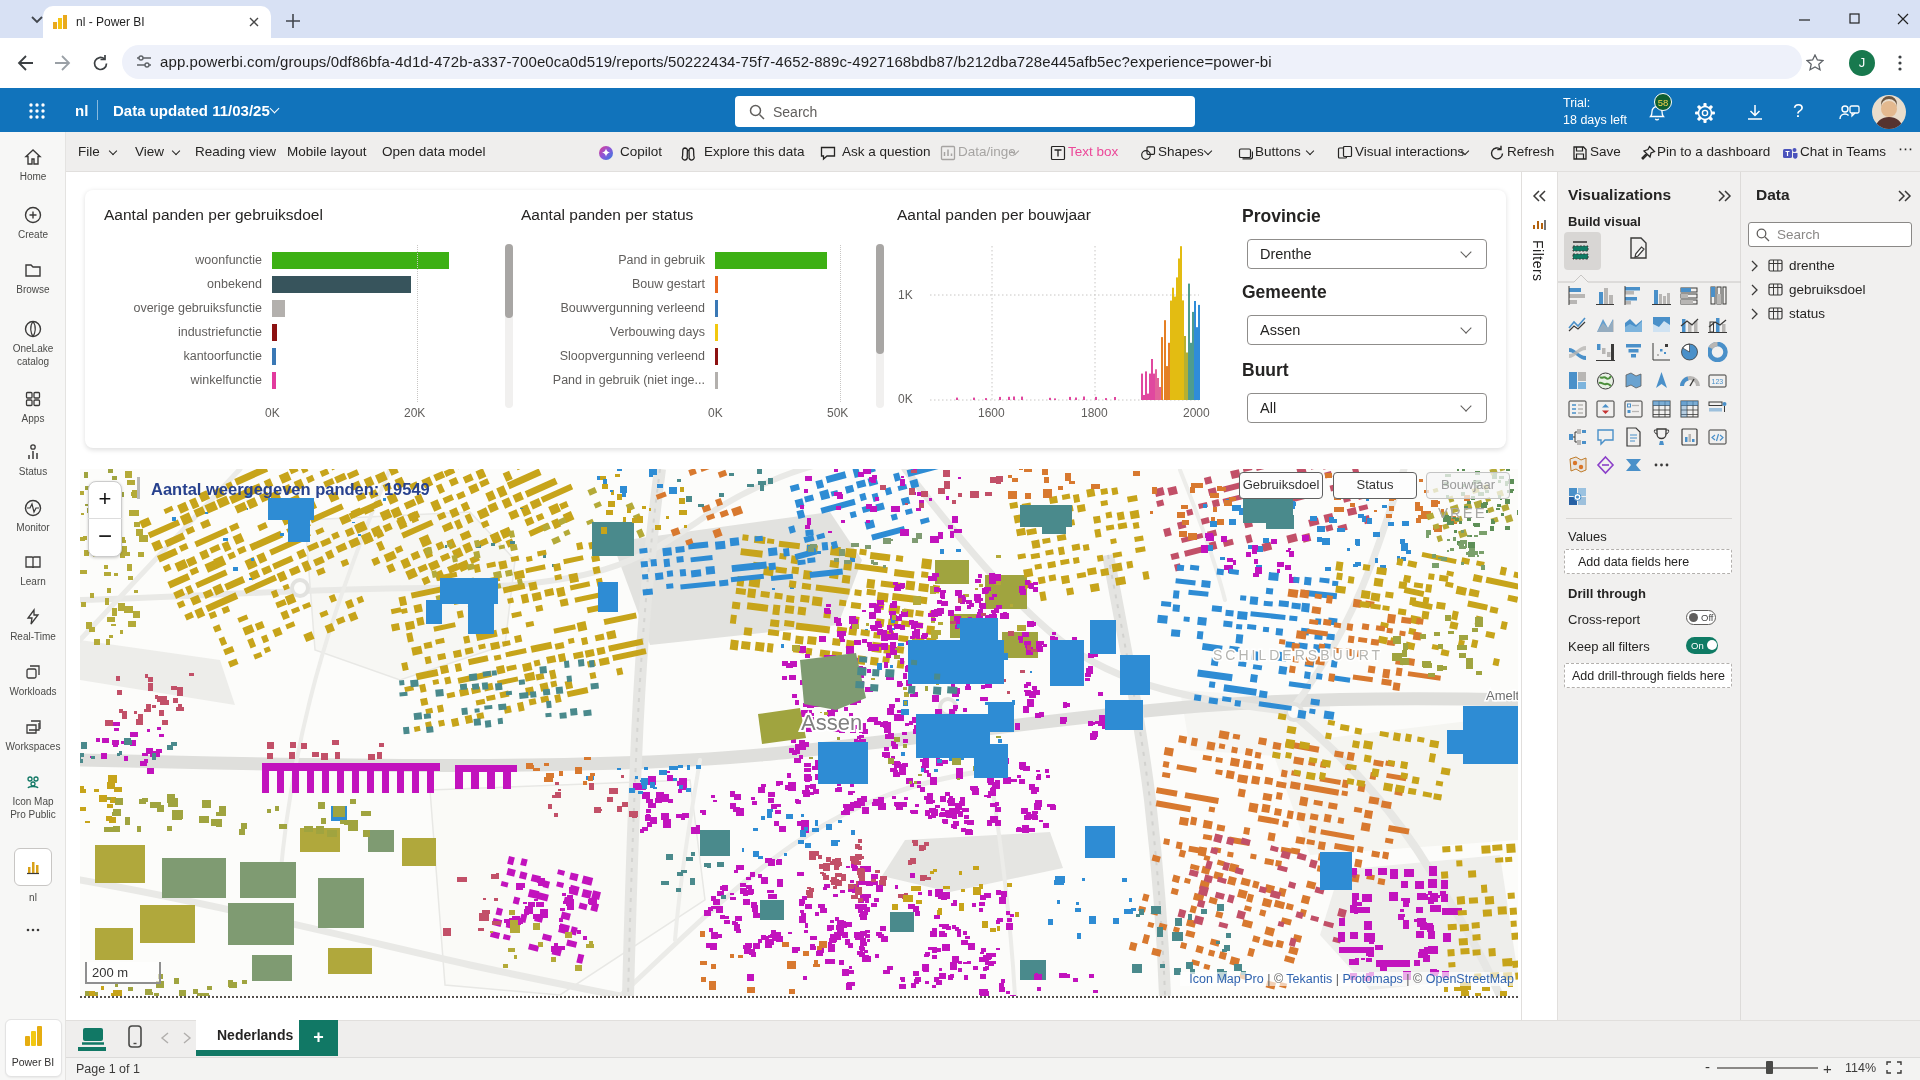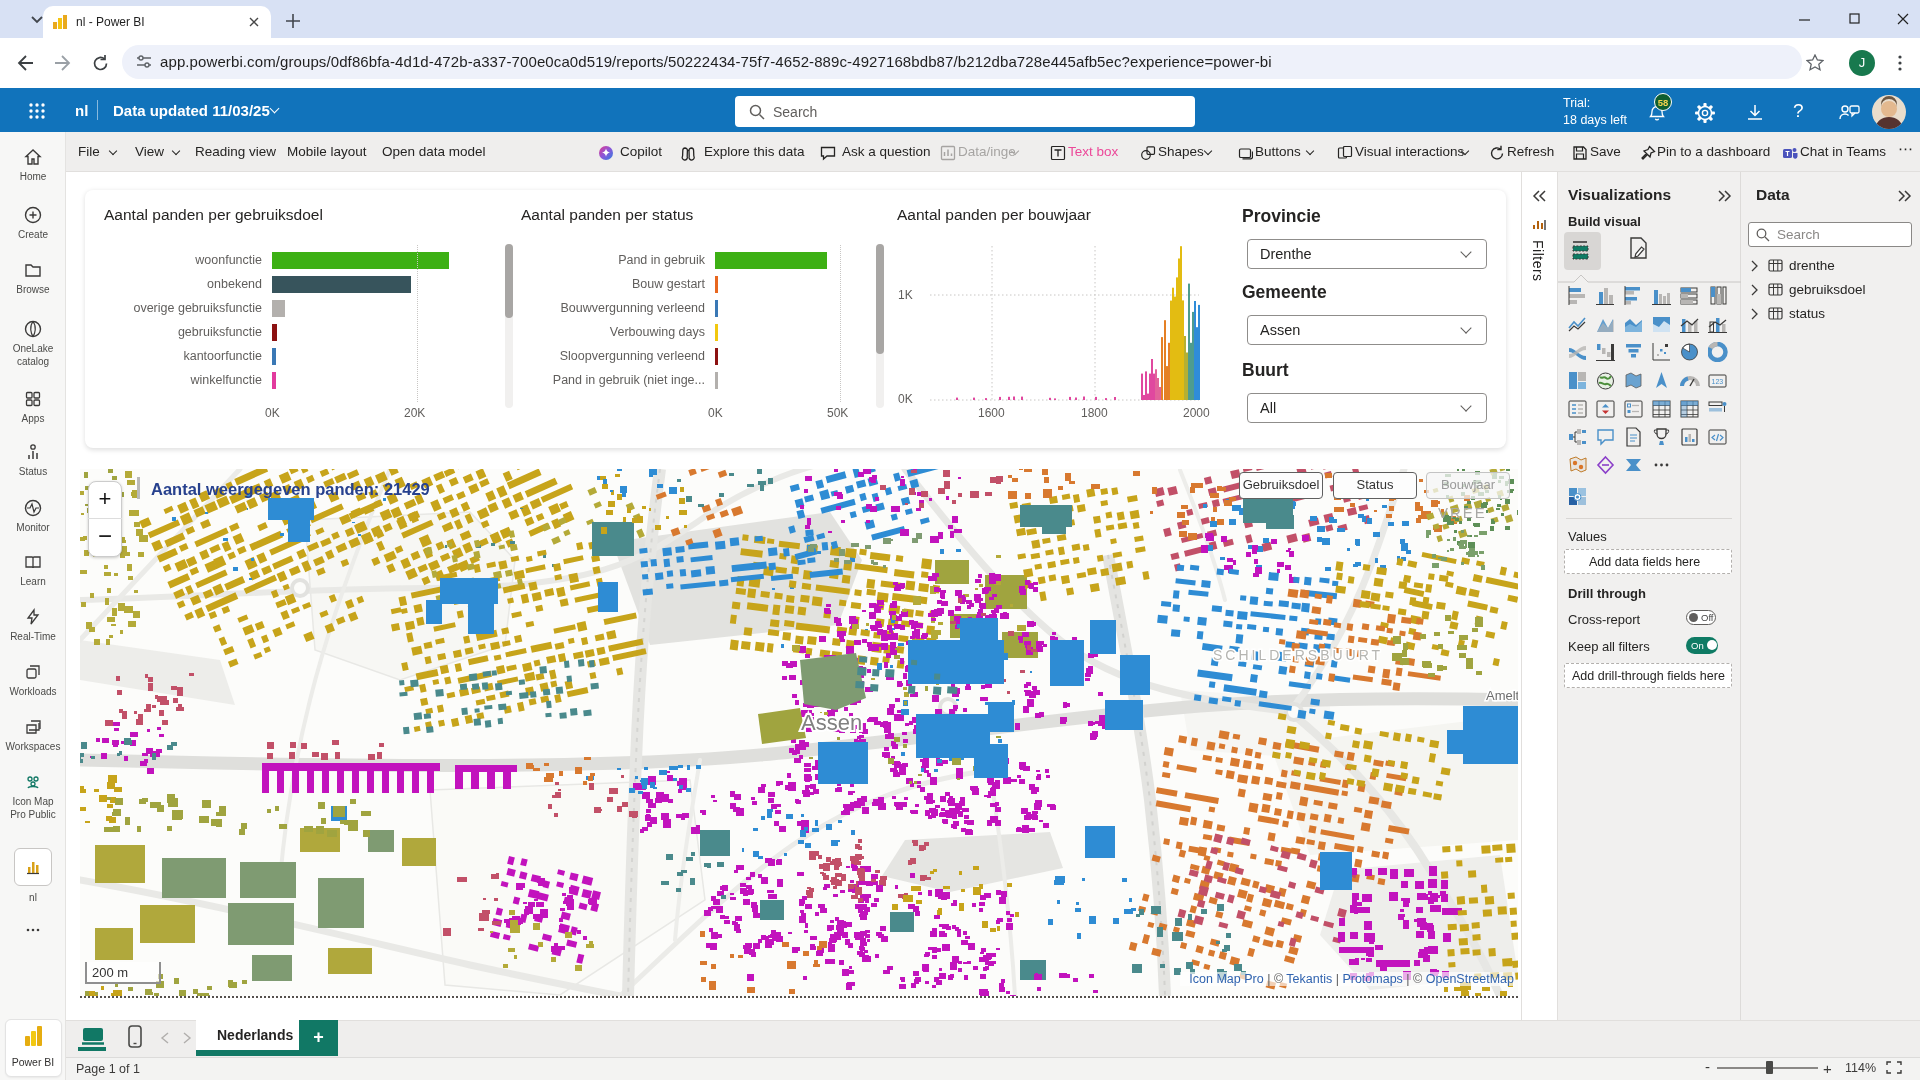--- a/index.html
+++ b/index.html
@@ -100,21 +100,21 @@
 <div style="position:absolute;left:735px;top:96px;width:460px;height:31px;background:#fff;border-radius:4px"></div>
 <svg width="16" height="16" style="position:absolute;left:749px;top:104px">
     <circle cx="6.5" cy="6.5" r="5" fill="none" stroke="#605e5c" stroke-width="1.5"></circle>
     <path d="M10.5 10.5 15 15" stroke="#605e5c" stroke-width="1.5"></path>
   </svg>
 <div style="position:absolute;left:773px;top:104px;font-size:14px;color:#605e5c">Search</div>
 <div style="position:absolute;left:1563px;top:95px;font-size:12.5px;color:#fff;line-height:17px">Trial:<br>18 days left</div>
 <svg width="20" height="20" style="position:absolute;left:1647px;top:104px">
     <path d="M10 2.5a5 5 0 0 0-5 5c0 3.6-1.4 5-1.4 5h12.8s-1.4-1.4-1.4-5a5 5 0 0 0-5-5zM8.4 14.8a1.7 1.7 0 0 0 3.2 0" fill="none" stroke="#fff" stroke-width="1.3"></path>
   </svg>
-<div style="position:absolute;left:1654px;top:93px;width:18px;height:18px;border-radius:9px;background:#0e5e31;border:1px solid #fff;color:#f3d44e;font-size:9.5px;font-weight:bold;text-align:center;line-height:17px">58</div>
+<div style="position:absolute;left:1654px;top:93px;width:18px;height:18px;border-radius:9px;background:#0e5e31;border:1px solid #fff;color:#f3d44e;font-size:9.5px;font-weight:normal;text-align:center;line-height:17px">58</div>
 <svg width="22" height="22" style="position:absolute;left:1694px;top:102px">
     <g transform="translate(11 11)">
       <rect x="-1.6" y="-10" width="3.2" height="4" rx="1" fill="#fff" transform="rotate(0)"></rect>
       <rect x="-1.6" y="-10" width="3.2" height="4" rx="1" fill="#fff" transform="rotate(45)"></rect>
       <rect x="-1.6" y="-10" width="3.2" height="4" rx="1" fill="#fff" transform="rotate(90)"></rect>
       <rect x="-1.6" y="-10" width="3.2" height="4" rx="1" fill="#fff" transform="rotate(135)"></rect>
       <rect x="-1.6" y="-10" width="3.2" height="4" rx="1" fill="#fff" transform="rotate(180)"></rect>
       <rect x="-1.6" y="-10" width="3.2" height="4" rx="1" fill="#fff" transform="rotate(225)"></rect>
       <rect x="-1.6" y="-10" width="3.2" height="4" rx="1" fill="#fff" transform="rotate(270)"></rect>
       <rect x="-1.6" y="-10" width="3.2" height="4" rx="1" fill="#fff" transform="rotate(315)"></rect>
@@ -309,21 +309,21 @@
 <div style="position:absolute;left:0;top:1056px;width:66px;text-align:center;font-size:10.5px;color:#323130">Power BI</div>
 <div id="report"></div>
 <div id="card"></div>
 <div class="ctitle" style="left:104px;top:206px">Aantal panden per gebruiksdoel</div>
 <div class="blabel" style="left:60px;top:253px;width:202px">woonfunctie</div>
 <div class="bar" style="left:272px;top:252px;width:177px;background:#3db014"></div>
 <div class="blabel" style="left:60px;top:277px;width:202px">onbekend</div>
 <div class="bar" style="left:272px;top:276px;width:139px;background:#37545c"></div>
 <div class="blabel" style="left:60px;top:301px;width:202px">overige gebruiksfunctie</div>
 <div class="bar" style="left:272px;top:300px;width:13px;background:#b3b0ad"></div>
-<div class="blabel" style="left:60px;top:325px;width:202px">gebruiksfunctie</div>
+<div class="blabel" style="left:60px;top:325px;width:202px">industriefunctie</div>
 <div class="bar" style="left:272px;top:324px;width:5px;background:#8c1111"></div>
 <div class="blabel" style="left:60px;top:349px;width:202px">kantoorfunctie</div>
 <div class="bar" style="left:272px;top:348px;width:4px;background:#3a78b5"></div>
 <div class="blabel" style="left:60px;top:373px;width:202px">winkelfunctie</div>
 <div class="bar" style="left:272px;top:372px;width:4px;background:#e23a9d"></div>
 <div style="position:absolute;left:417px;top:245px;width:1px;height:157px;border-left:1px dotted #c8c6c4"></div>
 <div class="axlabel" style="left:265px;top:406px">0K</div>
 <div class="axlabel" style="left:404px;top:406px">20K</div>
 <div style="position:absolute;left:505px;top:244px;width:8px;height:164px;background:#f1f0ef;border-radius:4px"></div>
 <div style="position:absolute;left:505px;top:244px;width:8px;height:74px;background:#a8a6a4;border-radius:4px"></div>
@@ -593,21 +593,21 @@
     <text x="801" y="730" font-size="22" fill="#818181" stroke="#ffffff" stroke-width="4" paint-order="stroke" font-family="Liberation Sans, sans-serif">Assen</text>
     <text x="1213" y="660" font-size="14" fill="#b5b5b1" stroke="#ffffff" stroke-width="3" paint-order="stroke" letter-spacing="3" font-family="Liberation Sans, sans-serif">SCHILDERSBUURT</text>
     <text x="1486" y="700" font-size="13" fill="#6d6d6d" stroke="#ffffff" stroke-width="3" paint-order="stroke" font-family="Liberation Sans, sans-serif">Amelt</text>
     <text x="1438" y="518" font-size="15" fill="#a8a8a5" letter-spacing="2" font-family="Liberation Sans, sans-serif">VREE</text>
   </svg>
 <div style="position:absolute;left:80px;top:996px;width:1438px;height:0;border-top:2px dotted #55504c"></div>
 <div style="position:absolute;left:88px;top:481px;width:34px;height:76px;background:#fff;border:1px solid #ccc;border-radius:8px;box-shadow:0 1px 3px rgba(0,0,0,.2)"></div>
 <div style="position:absolute;left:88px;top:481px;width:34px;height:38px;border-bottom:1px solid #ddd;font-size:22px;color:#111;text-align:center;line-height:36px">+</div>
 <div style="position:absolute;left:88px;top:519px;width:34px;height:38px;font-size:24px;color:#111;text-align:center;line-height:34px">−</div>
 <div style="position:absolute;left:137px;top:477px;width:3px;height:22px;background:#b9b9b9"></div>
-<div style="position:absolute;left:151px;top:480px;font-size:16.5px;font-weight:bold;color:#27418e">Aantal weergegeven panden: 21429</div>
+<div style="position:absolute;left:151px;top:480px;font-size:16.5px;font-weight:bold;color:#27418e">Aantal weergegeven panden: 19549</div>
 <div style="position:absolute;left:1239px;top:472px;width:84px;height:27px;background:#fdfdfd;border:1.5px solid #5f5f5f;border-radius:4px;font-size:13px;color:#333;text-align:center;line-height:24px">Gebruiksdoel</div>
 <div style="position:absolute;left:1333px;top:472px;width:84px;height:27px;background:#fdfdfd;border:1.5px solid #5f5f5f;border-radius:4px;font-size:13px;color:#333;text-align:center;line-height:24px">Status</div>
 <div style="position:absolute;left:1426px;top:472px;width:84px;height:27px;background:rgba(245,245,245,.75);border:1.5px solid #c3c3c3;border-radius:4px;font-size:13px;color:#9a9a9a;text-align:center;line-height:24px">Bouwjaar</div>
 <div style="position:absolute;left:85px;top:962px;width:76px;height:22px;border-left:2px solid #8f8f8f;border-bottom:2px solid #8f8f8f;border-right:2px solid #8f8f8f;background:rgba(255,255,255,.6)"></div>
 <div style="position:absolute;left:92px;top:965px;font-size:13px;color:#333">200 m</div>
 <div style="position:absolute;left:1180px;top:972px;width:334px;text-align:right;font-size:12.5px;color:#5c5c5c;background:rgba(255,255,255,.65)"><span style="color:#3063af">Icon Map Pro</span> | © <span style="color:#3063af">Tekantis</span> | <span style="color:#3063af">Protomaps</span> | © <span style="color:#3063af">OpenStreetMap</span></div>
 <div id="fstrip"></div>
 <svg width="14" height="12" style="position:absolute;left:1532px;top:190px">
     <path d="M7 1 2 6l5 5M13 1 8 6l5 5" fill="none" stroke="#3b3a39" stroke-width="1.5"></path>
   </svg>
@@ -846,21 +846,21 @@
 <svg width="20" height="20" style="position:absolute;left:1568px;top:487px">
     <rect x="1" y="1" width="8" height="8" fill="#4a90c9"></rect>
     <rect x="10" y="1" width="8" height="8" fill="#9bc2e0"></rect>
     <rect x="1" y="10" width="8" height="8" fill="#2660a4"></rect>
     <rect x="10" y="10" width="8" height="8" fill="#4a90c9" opacity=".5"></rect>
     <circle cx="9.5" cy="10" r="3.5" fill="#fff" stroke="#4a90c9"></circle>
     <circle cx="9.5" cy="10" r="1.6" fill="#4a90c9"></circle>
   </svg>
 <div style="position:absolute;left:1566px;top:518px;width:166px;height:0;border-top:1px solid #d8d6d4"></div>
 <div style="position:absolute;left:1568px;top:529px;font-size:13px;color:#252423">Values</div>
-<div class="dashbox" style="top:549px;padding-left:24px">Add data fields here</div>
+<div class="dashbox" style="top:549px;padding-left:13px">Add data fields here</div>
 <div style="position:absolute;left:1568px;top:586px;font-size:13px;font-weight:bold;color:#252423">Drill through</div>
 <div style="position:absolute;left:1568px;top:612px;font-size:13px;color:#252423">Cross-report</div>
 <div style="position:absolute;left:1686px;top:610px;width:30px;height:15px;border:1px solid #605e5c;border-radius:8px;background:#fff"></div>
 <div style="position:absolute;left:1689px;top:613px;width:9px;height:9px;border-radius:5px;background:#605e5c"></div>
 <div style="position:absolute;left:1701px;top:612px;font-size:9.5px;color:#444">Off</div>
 <div style="position:absolute;left:1568px;top:639px;font-size:13px;color:#252423">Keep all filters</div>
 <div style="position:absolute;left:1686px;top:637px;width:32px;height:17px;border-radius:9px;background:#0f7b64"></div>
 <div style="position:absolute;left:1691px;top:640px;font-size:9.5px;color:#fff;font-weight:normal">On</div>
 <div style="position:absolute;left:1707px;top:640px;width:10px;height:10px;border-radius:5px;background:#fff"></div>
 <div class="dashbox" style="top:663px;padding-left:7px;font-size:12.5px">Add drill-through fields here</div>

